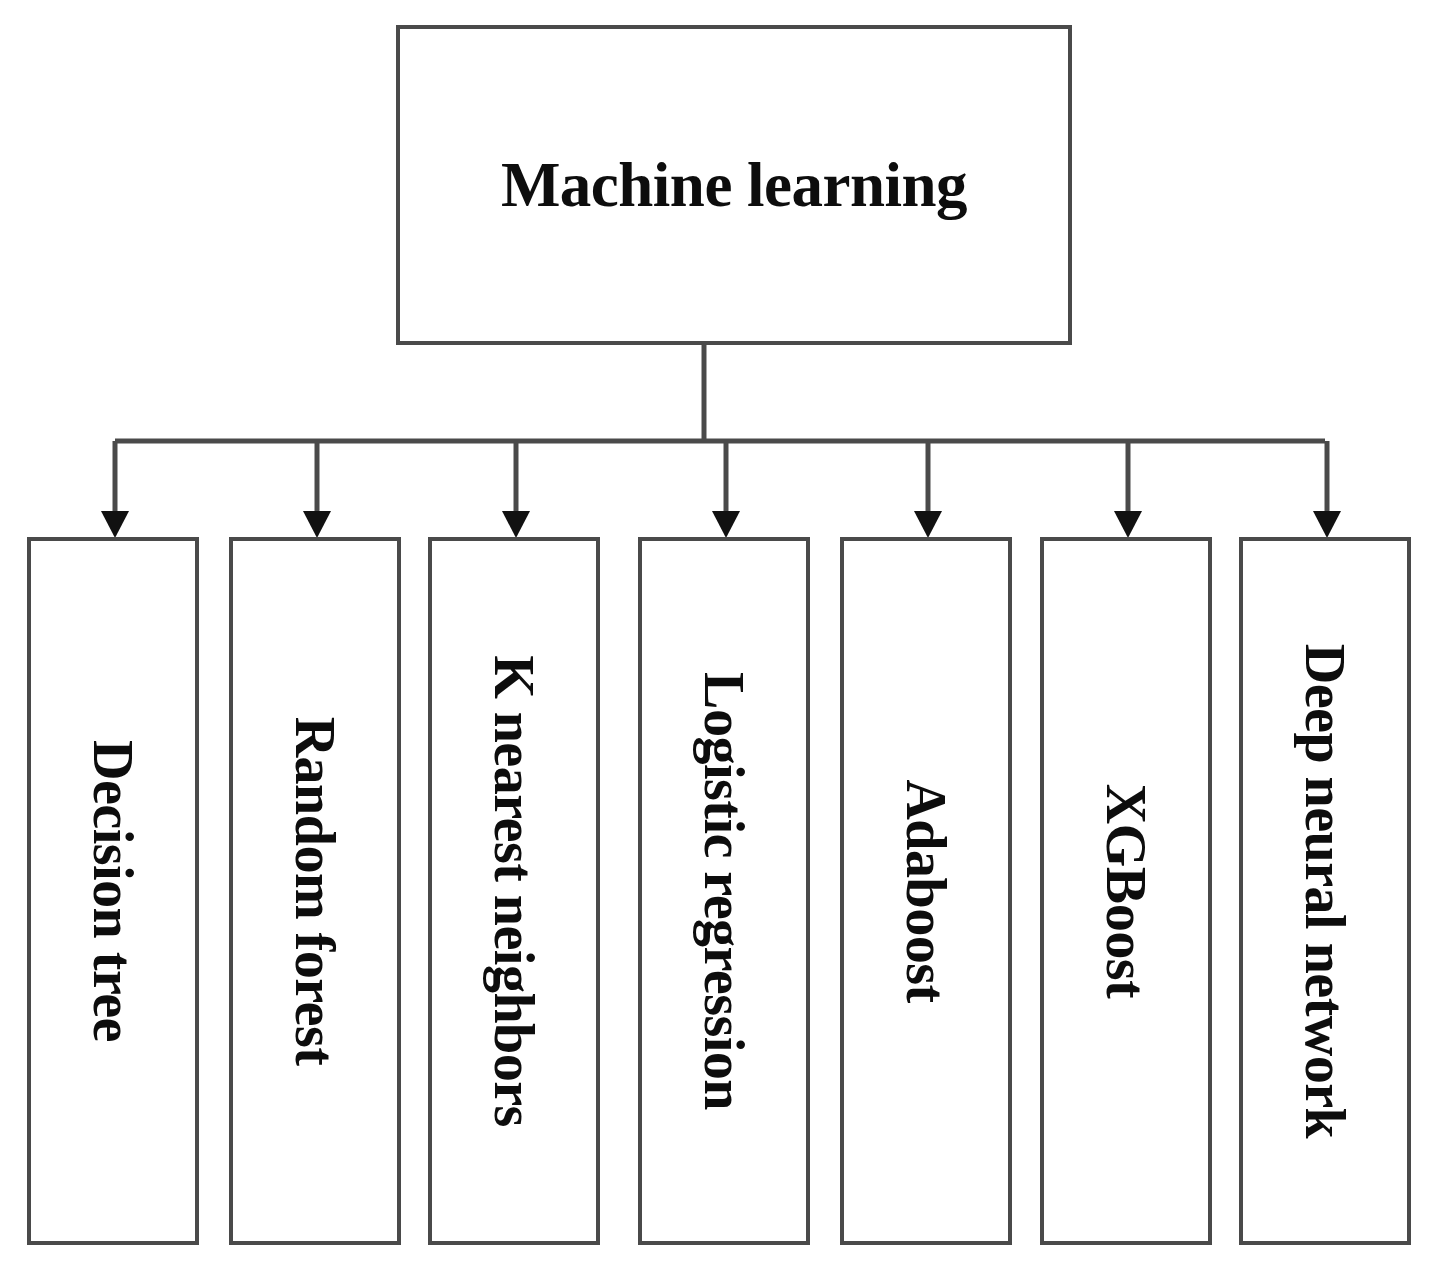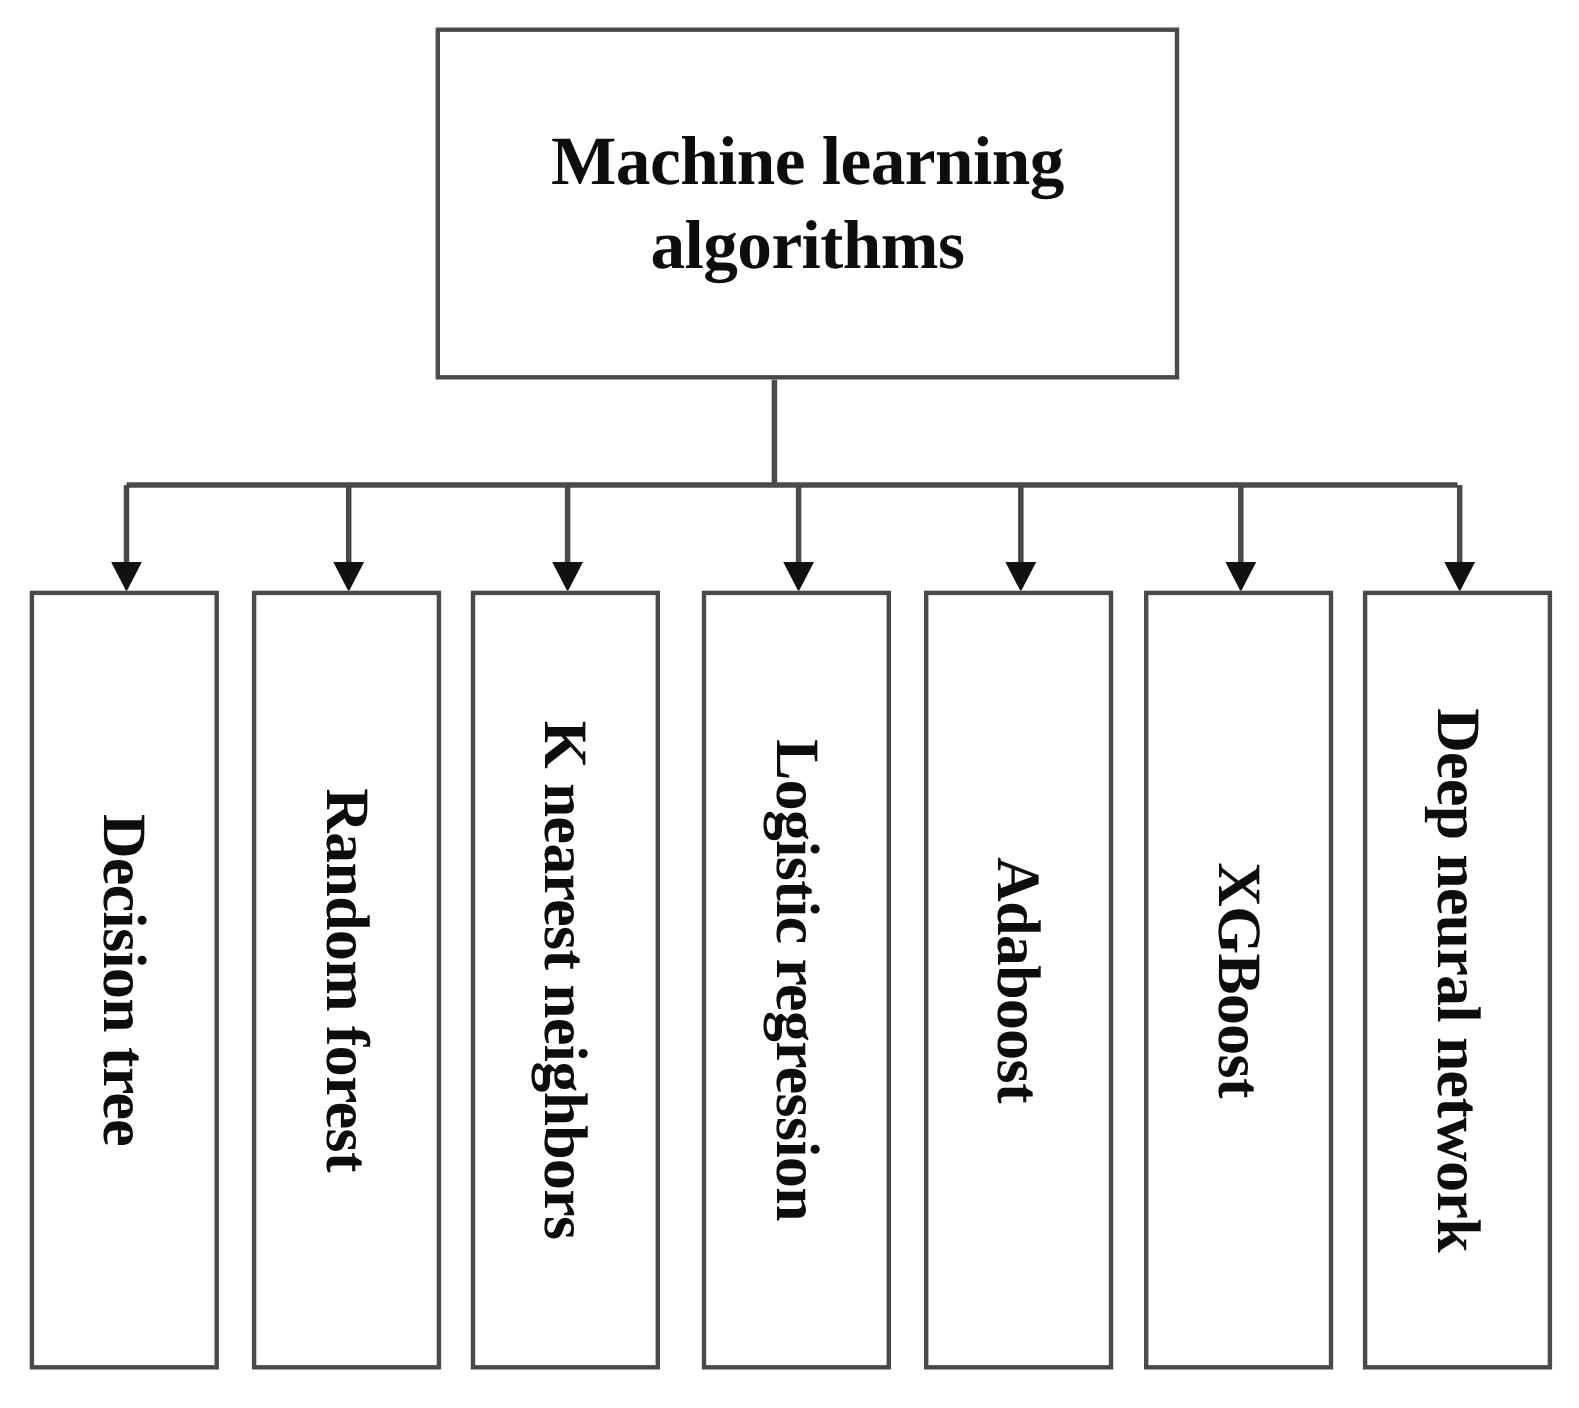--- a/index.html
+++ b/index.html
@@ -113,21 +113,20 @@
       <polygon points="712,511 740,511 726,538"></polygon>
       <polygon points="914,511 942,511 928,538"></polygon>
       <polygon points="1114,511 1142,511 1128,538"></polygon>
       <polygon points="1313,511 1341,511 1327,538"></polygon>
     </g>
   </svg>
 
   <div class="root-box">
     <div class="root-label">
       <span>Machine learning</span><br>
-      <span>algorithms</span>
     </div>
   </div>
 
   <div class="leaf-box b1">
     <span class="leaf-label">Decision tree</span>
   </div>
   <div class="leaf-box b2">
     <span class="leaf-label">Random forest</span>
   </div>
   <div class="leaf-box b3">

